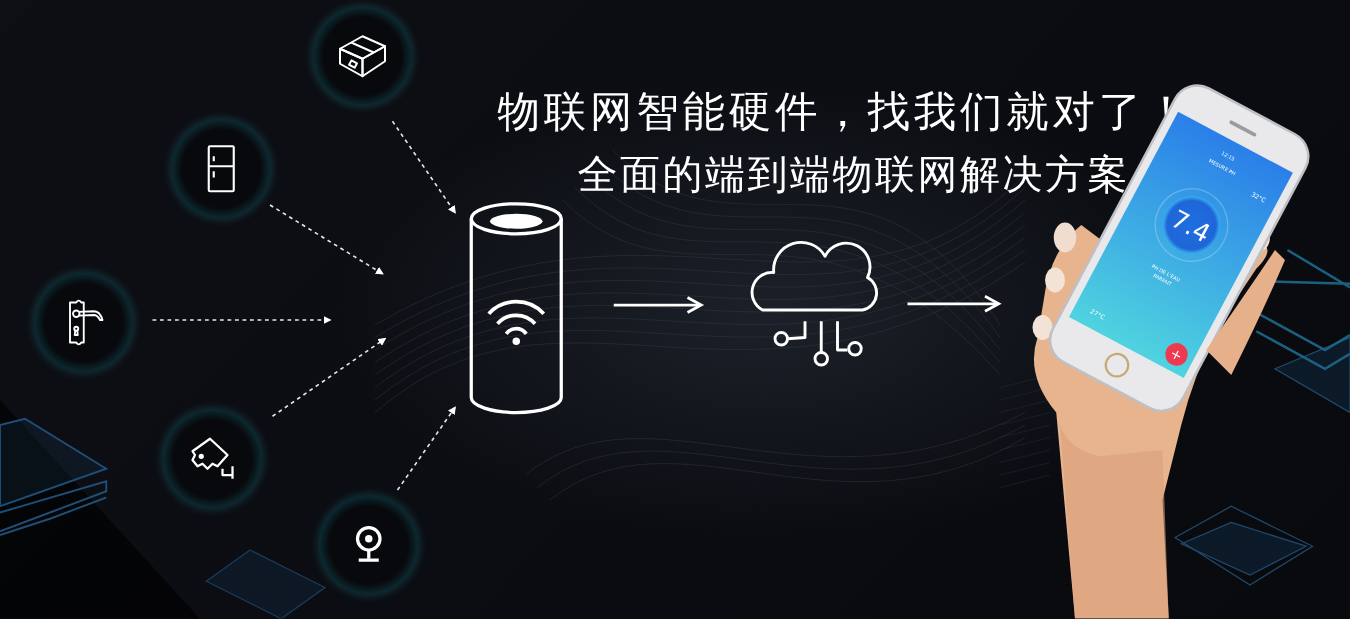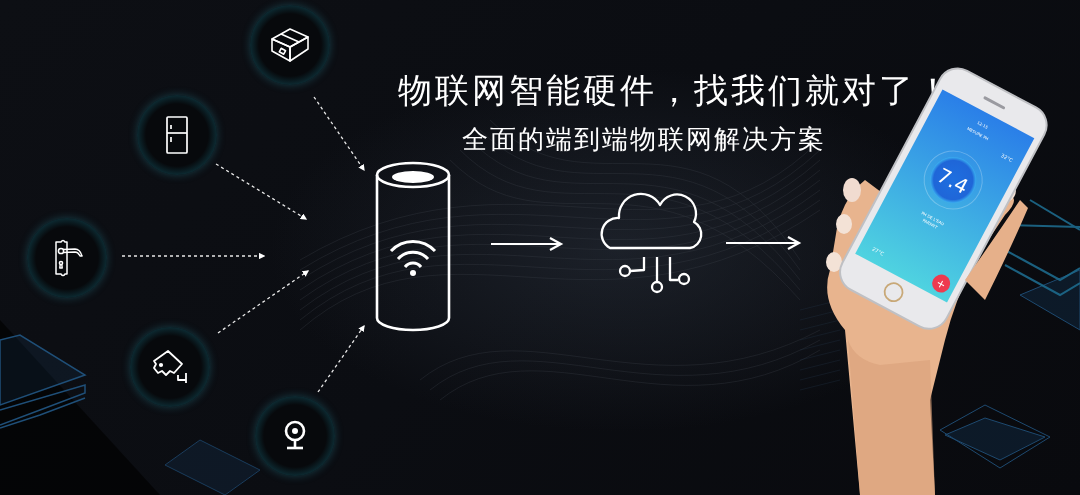--- a/index.html
+++ b/index.html
@@ -4,21 +4,21 @@
 <style>
   html, body { margin: 0; padding: 0; }
   body { width: 1080px; height: 495px; overflow: hidden; background: #0b0d12; font-family: "DejaVu Sans", sans-serif; }
   .stage { position: relative; width: 1080px; height: 495px; overflow: hidden;
     background:
       radial-gradient(ellipse 500px 260px at 620px 250px, rgba(60,70,85,0.35), rgba(0,0,0,0) 70%),
       linear-gradient(135deg, #0d0f14 0%, #0b0d12 50%, #090a0e 100%);
   }
   .bg-svg { position: absolute; left: 0; top: 0; }
   .headline { position: absolute; left: 398px; top: 68px; font-size: 34px; color: #ffffff; letter-spacing: 3px; white-space: nowrap; line-height: 44px; }
-  .subline { position: absolute; left: 462px; top: 121px; font-size: 26px; color: #ffffff; letter-spacing: 2px; white-space: nowrap; line-height: 36px; }
+  .subline { position: absolute; left: 462px; top: 121px; font-size: 32px; color: #ffffff; letter-spacing: 2px; white-space: nowrap; line-height: 36px; }
   .device { position: absolute; width: 80px; height: 80px; border-radius: 50%;
     background: radial-gradient(circle, #07090c 0%, #07090c 55%, #0f3a44 78%, #2a8fa0 92%, #1c6876 100%);
     box-shadow: 0 0 8px rgba(45,150,170,0.35);
     display: flex; align-items: center; justify-content: center; }
   .device svg { width: 44px; height: 44px; }
   .overlay { position: absolute; left: 0; top: 0; pointer-events: none; }
 </style>
 </head>
 <body>
 

